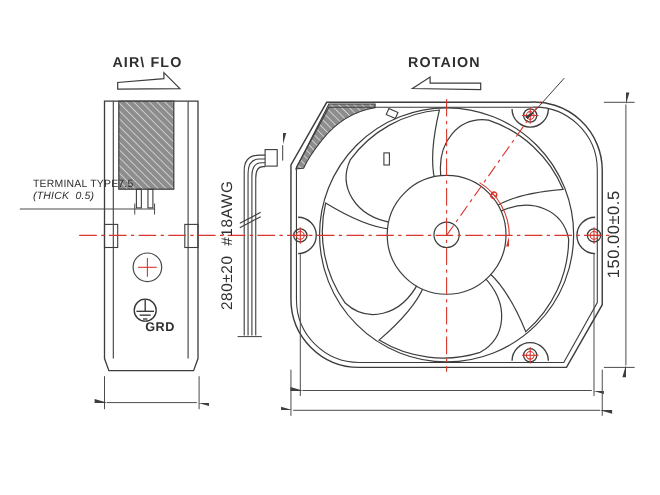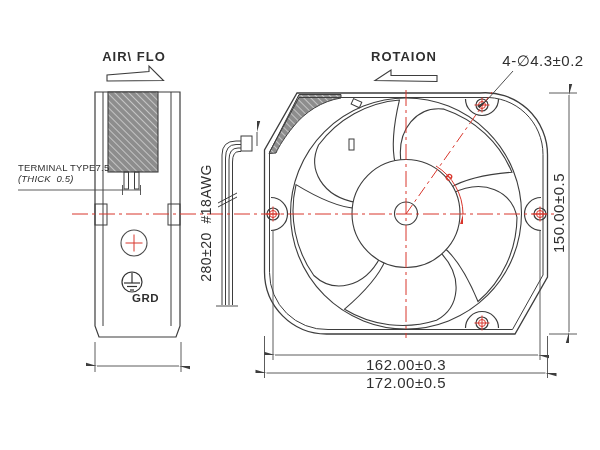--- a/index.html
+++ b/index.html
@@ -2,21 +2,21 @@
 <html><head>
 <meta charset="utf-8">
 <style>
   html,body{margin:0;padding:0;background:#fff;}
   #stage{position:relative;width:600px;height:450px;background:#ffffff;overflow:hidden;
          font-family:"Liberation Sans", sans-serif;color:#2f2f2f;}
   #stage svg{position:absolute;left:0;top:0;}
   .lab{position:absolute;white-space:pre;color:#2f2f2f;}
   .dim{font-size:15px;letter-spacing:.5px;text-align:center;}
   .head{font-size:13px;font-weight:bold;letter-spacing:1px;text-align:center;}
-  .small{font-size:9.5px;letter-spacing:.2px;}
+  .small{font-size:9.5px;letter-spacing:.2px;margin-left:12px;}
   .grd{font-size:11.5px;font-weight:bold;text-align:right;letter-spacing:.5px;}
   .rot90{transform:rotate(-90deg);transform-origin:center center;}
   .redmark{color:#d8362c;font-size:13px;font-weight:bold;transform:rotate(40deg);}
 </style>
 </head>
 <body>
 
 <div id="stage">
 
 <svg width="600" height="450" viewBox="0 0 600 450">
@@ -156,23 +156,20 @@
     <line x1="264.5" y1="336" x2="264.5" y2="378"></line>
     <line x1="547.5" y1="336" x2="547.5" y2="378"></line>
     <line x1="266.5" y1="373" x2="545.5" y2="373" marker-start="url(#arrS)" marker-end="url(#arr)"></line>
 
     <line x1="513" y1="71" x2="487" y2="100" marker-end="url(#arr)" stroke="#3d3d3d"></line>
   </g>
 </svg>
 
 <div class="lab head" style="left:344px;top:49px;width:120px;">ROTAION</div>
 <div class="lab head" style="left:74px;top:49px;width:120px;">AIR\ FLO</div>
-<div class="lab dim" style="left:486px;top:52px;width:114px;">4-∅4.3±0.2</div>
 <div class="lab dim rot90" style="left:498px;top:205px;width:120px;height:16px;">150.00±0.5</div>
-<div class="lab dim" style="left:336px;top:356px;width:140px;">162.00±0.3</div>
-<div class="lab dim" style="left:336px;top:374px;width:140px;">172.00±0.5</div>
 <div class="lab dim rot90" style="left:121px;top:215px;width:170px;height:16px;font-size:14px;">280±20  #18AWG</div>
 <div class="lab small" style="left:18px;top:162px;">TERMINAL TYPE7.5</div>
 <div class="lab small" style="left:18px;top:173px;font-style:italic;">(THICK  0.5)</div>
 <div class="lab grd" style="left:109px;top:292px;width:50px;">GRD</div>
 <div class="lab redmark" style="left:446px;top:169px;">e</div>
 
 </div>
 
 </body></html>

